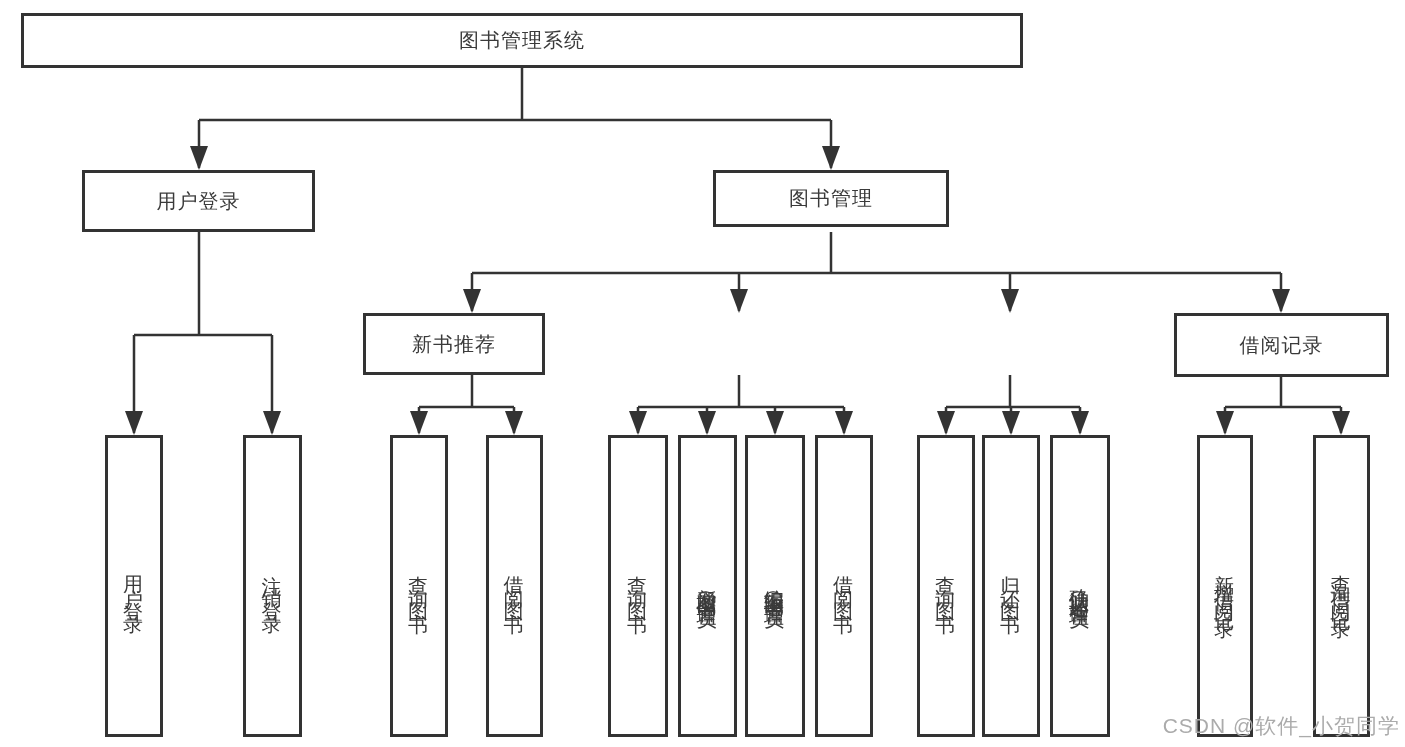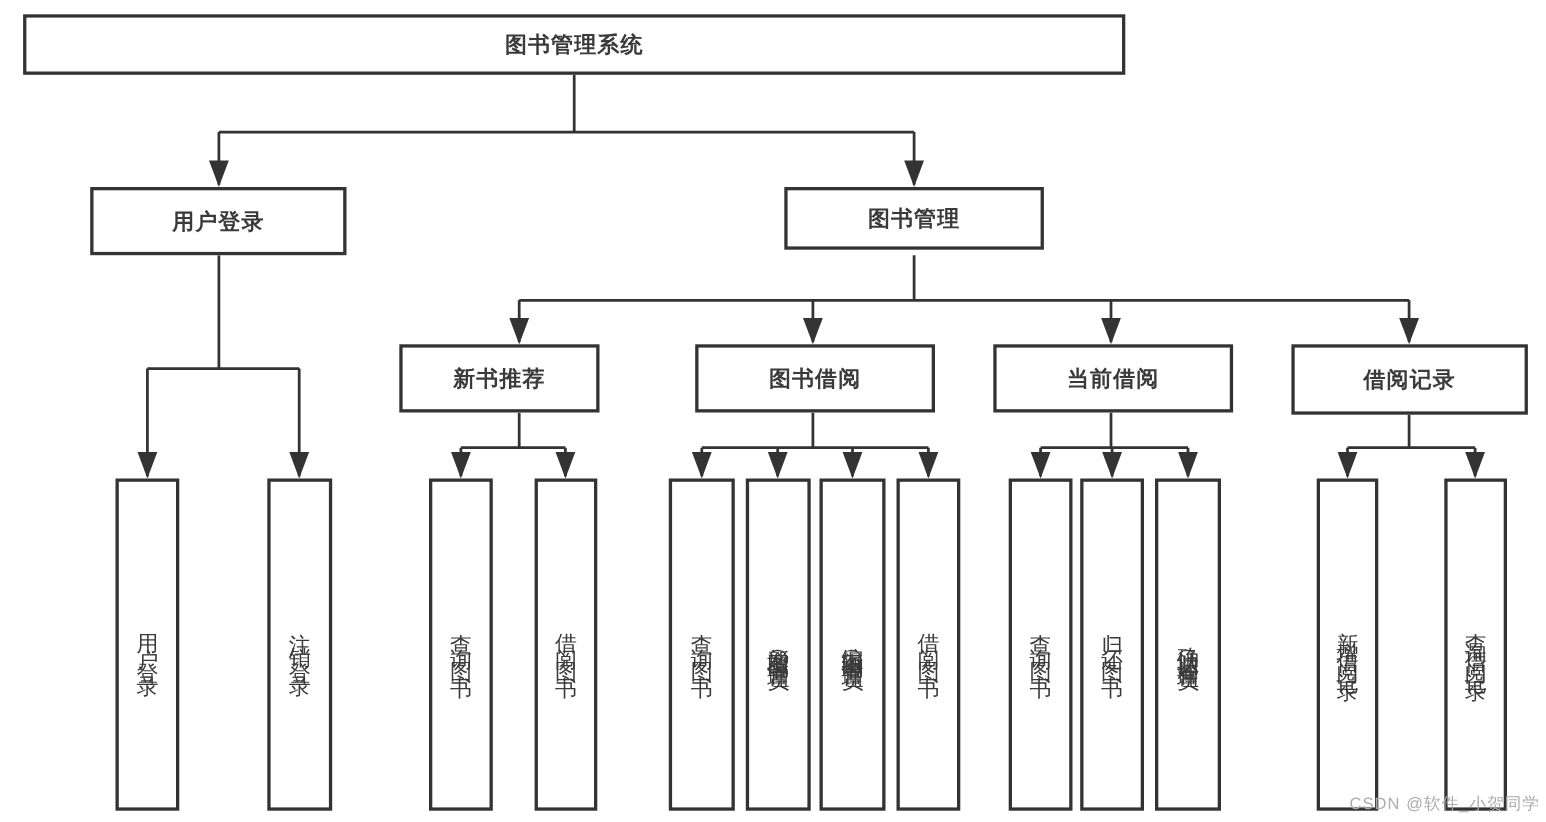--- a/index.html
+++ b/index.html
@@ -38,34 +38,33 @@
     background: #ffffff;
     color: #3a3a3a;
     display: flex;
     align-items: center;
     justify-content: center;
     font-size: 20px;
   }
   .node.h {
     letter-spacing: 1px;
     white-space: nowrap;
-    font-weight: bold;
   }
   .node.v {
     writing-mode: vertical-rl;
     text-orientation: mixed;
   }
   .node.v.s4  { letter-spacing: 13px; }
   .node.v.s6  { letter-spacing: 9px;  }
   .node.v.s10 { letter-spacing: 3px;  }
   #watermark {
     position: absolute;
     right: 5px;
     bottom: 7px;
-    font-size: 15px;
+    font-size: 21px;
     color: #ababab;
     letter-spacing: 1px;
     white-space: nowrap;
   }
 </style>
 </head>
 <body>
 
 <div id="stage">
 
@@ -104,22 +103,20 @@
     <polygon points="1216,411 1234,411 1225,435"></polygon>
     <polygon points="1332,411 1350,411 1341,435"></polygon>
   </svg>
 
   <div class="node h" style="left:21px;top:13px;width:1002px;height:55px">图书管理系统</div>
 
   <div class="node h" style="left:82px;top:170px;width:233px;height:62px">用户登录</div>
   <div class="node h" style="left:713px;top:170px;width:236px;height:57px">图书管理</div>
 
   <div class="node h" style="left:363px;top:313px;width:182px;height:62px">新书推荐</div>
-  <div class="node h" style="left:632px;top:313px;width:218px;height:62px">图书借阅</div>
-  <div class="node h" style="left:903px;top:313px;width:218px;height:62px">当前借阅</div>
   <div class="node h" style="left:1174px;top:313px;width:215px;height:64px">借阅记录</div>
 
   <div class="node v s4" style="left:105px;top:435px;width:58px;height:302px">用户登录</div>
   <div class="node v s4" style="left:243px;top:435px;width:59px;height:302px">注销登录</div>
 
   <div class="node v s4" style="left:390px;top:435px;width:58px;height:302px">查询图书</div>
   <div class="node v s4" style="left:486px;top:435px;width:57px;height:302px">借阅图书</div>
 
   <div class="node v s4" style="left:608px;top:435px;width:60px;height:302px">查询图书</div>
   <div class="node v s10" style="left:678px;top:435px;width:59px;height:302px">新增图书（管理员）</div>

